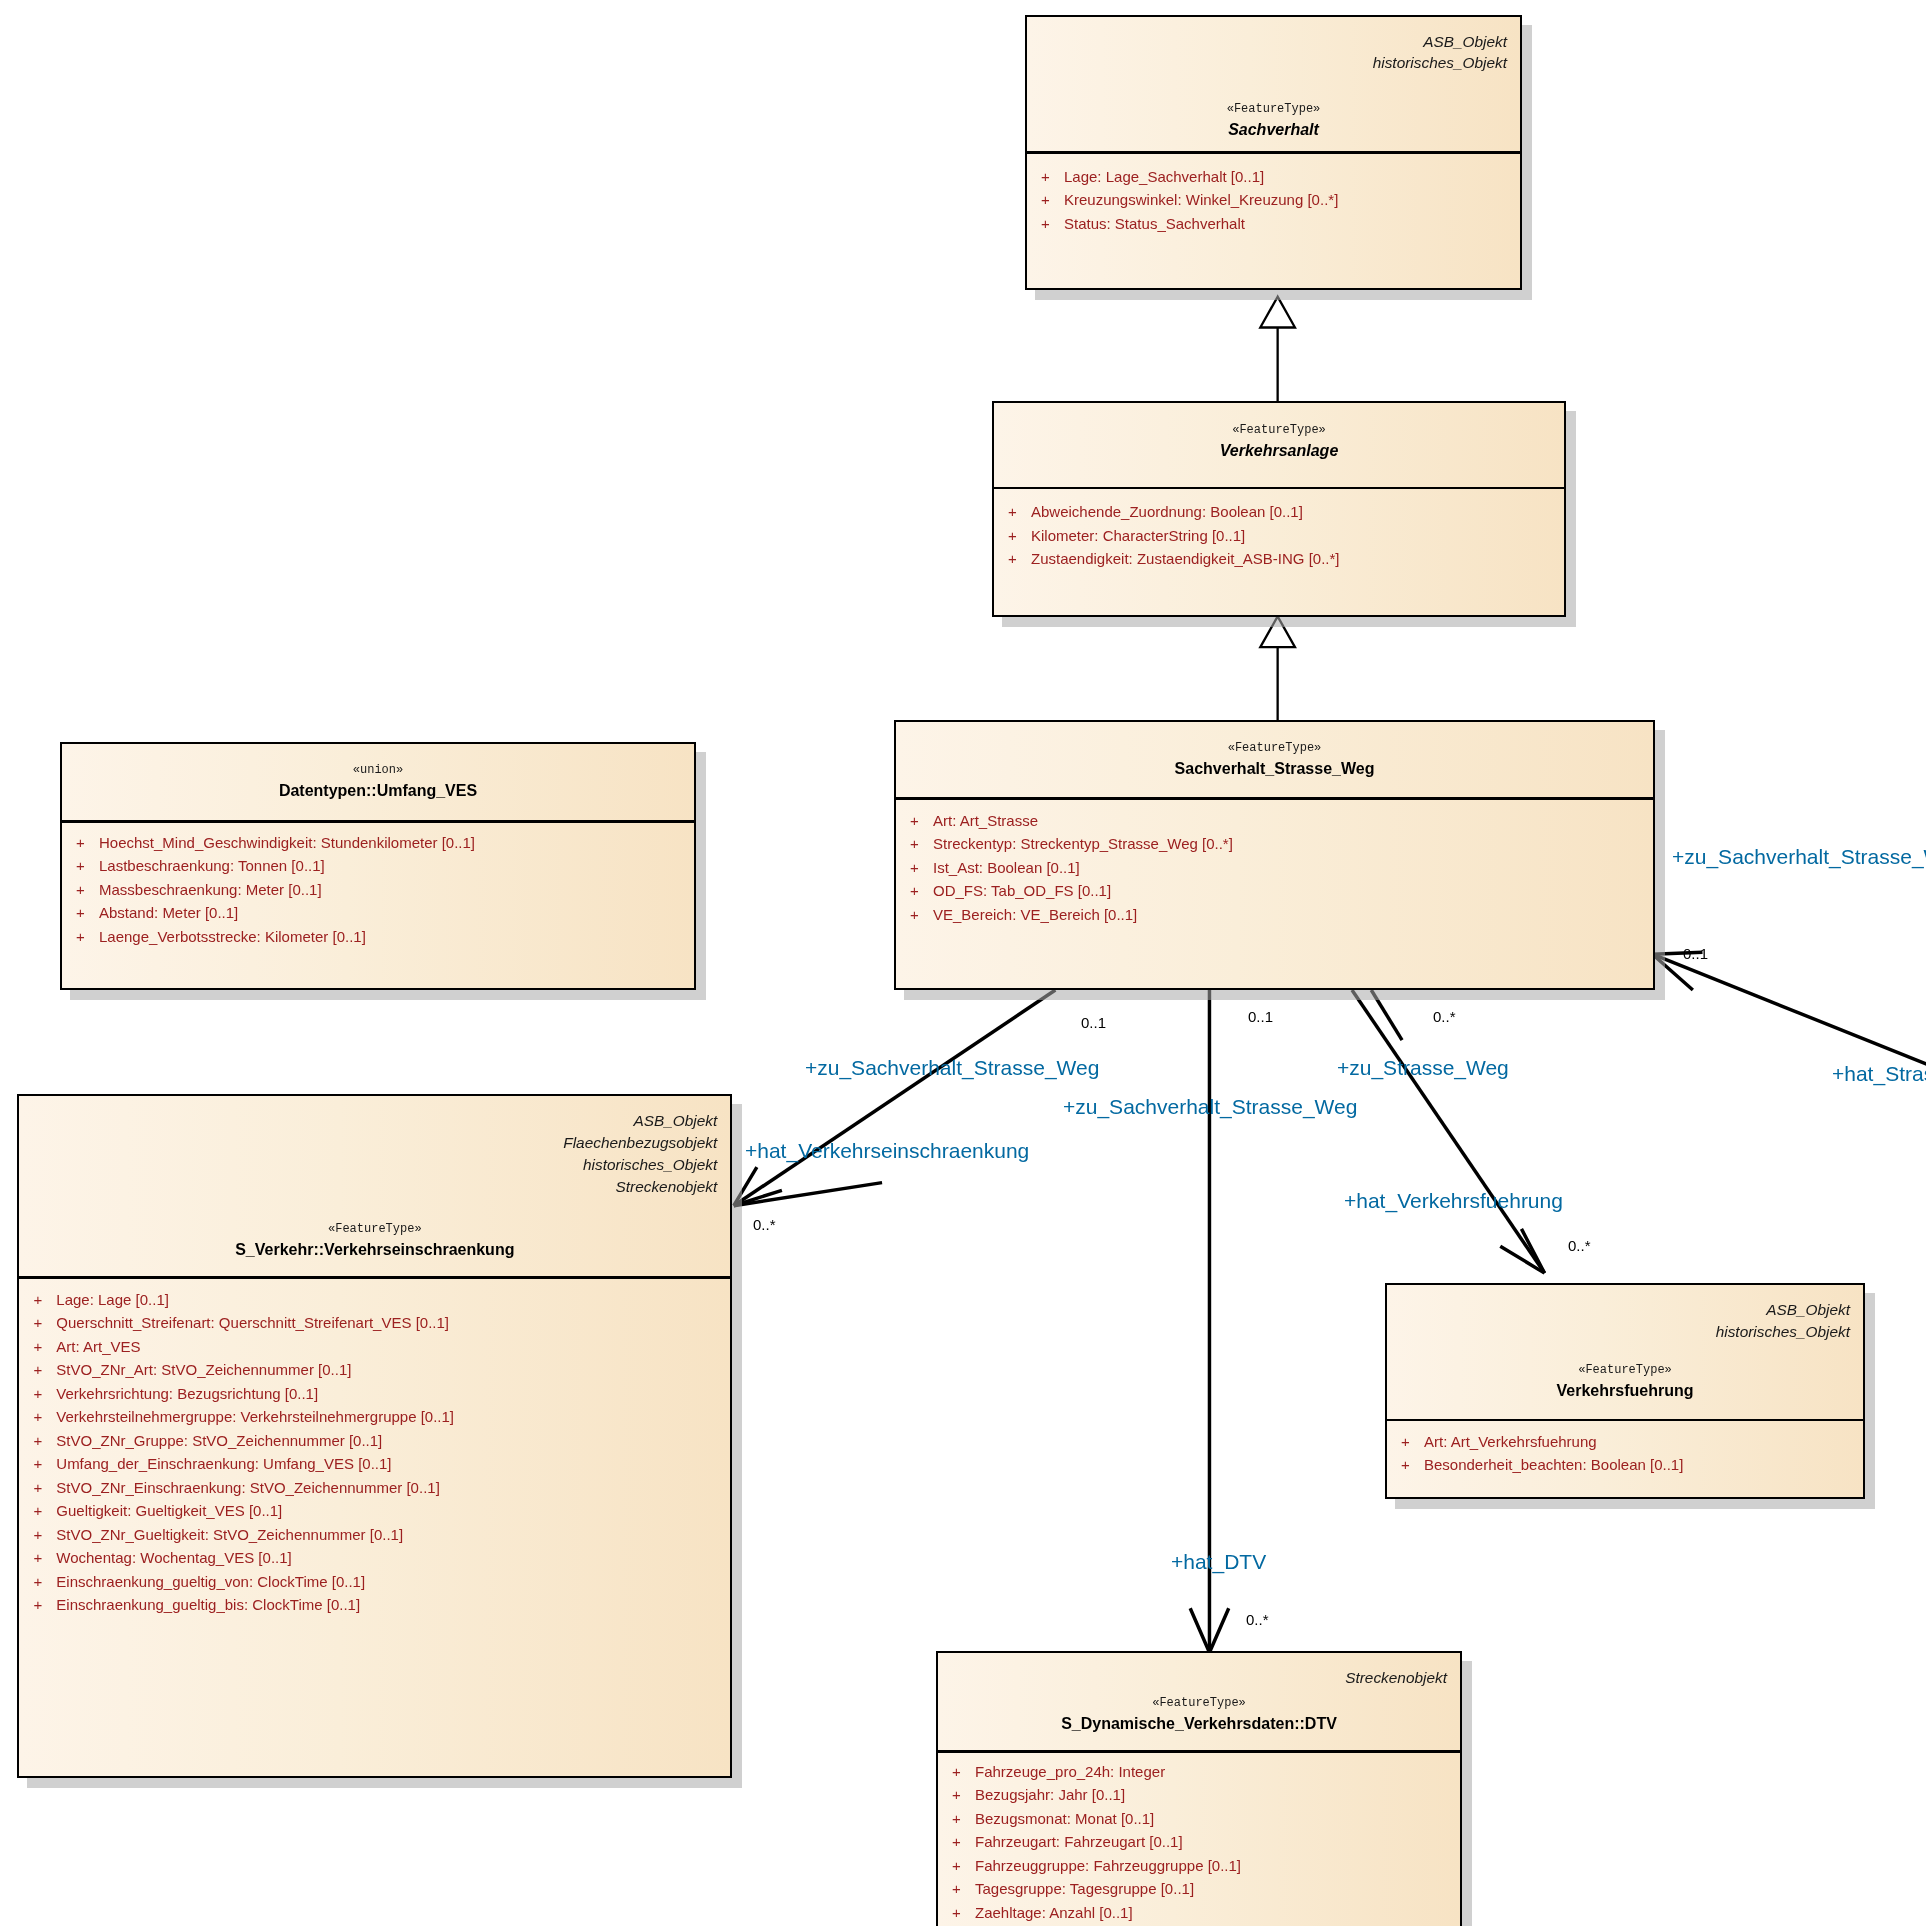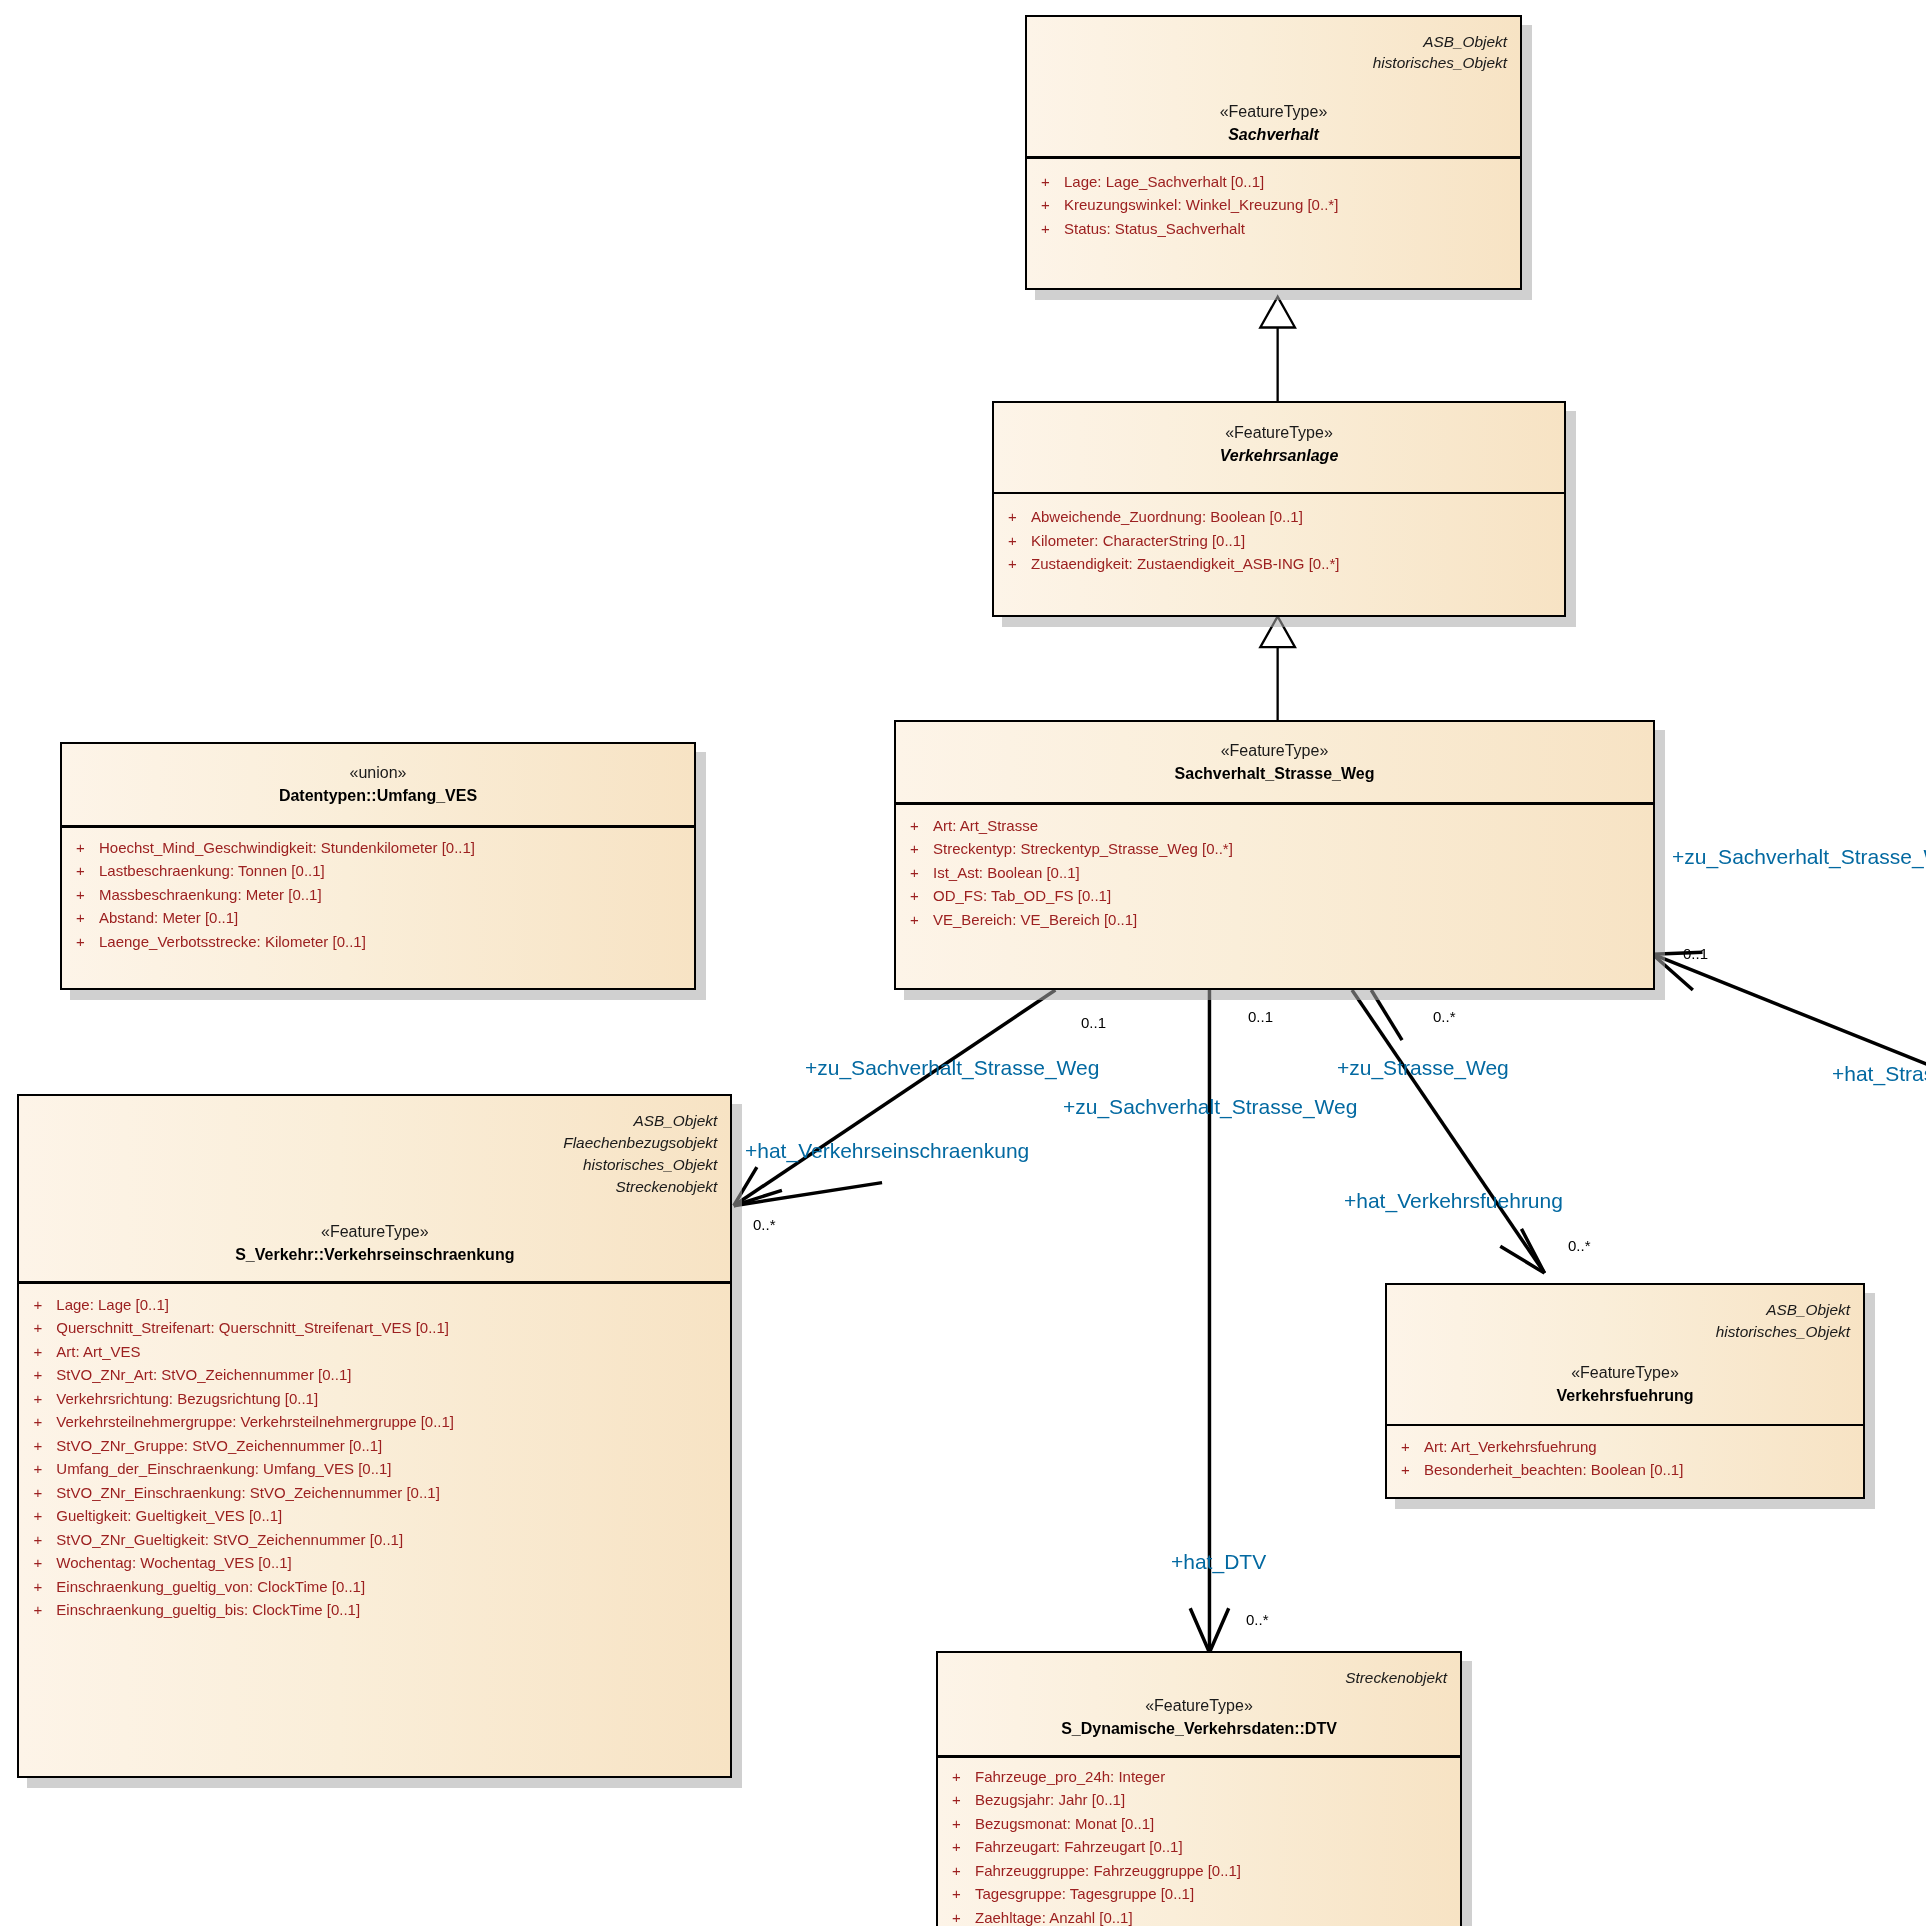--- a/index.html
+++ b/index.html
@@ -30,24 +30,25 @@
   }
   .tagline {
     text-align: right;
     font-style: italic;
     font-size: 15.4px;
     color: #1a1a1a;
     line-height: 1.42;
     white-space: nowrap;
   }
   .stereo {
-    font-size: 16px;
+    font-size: 12px;
     color: #1a1a1a;
     margin-top: 10px;
     line-height: 1.25;
+    font-family: Liberation Mono, monospace;
   }
   .cname {
     font-size: 16px;
     font-weight: bold;
     color: #000000;
     line-height: 1.3;
     margin-top: 3px;
   }
   .cname.abstract { font-style: italic; }
   .divider {

